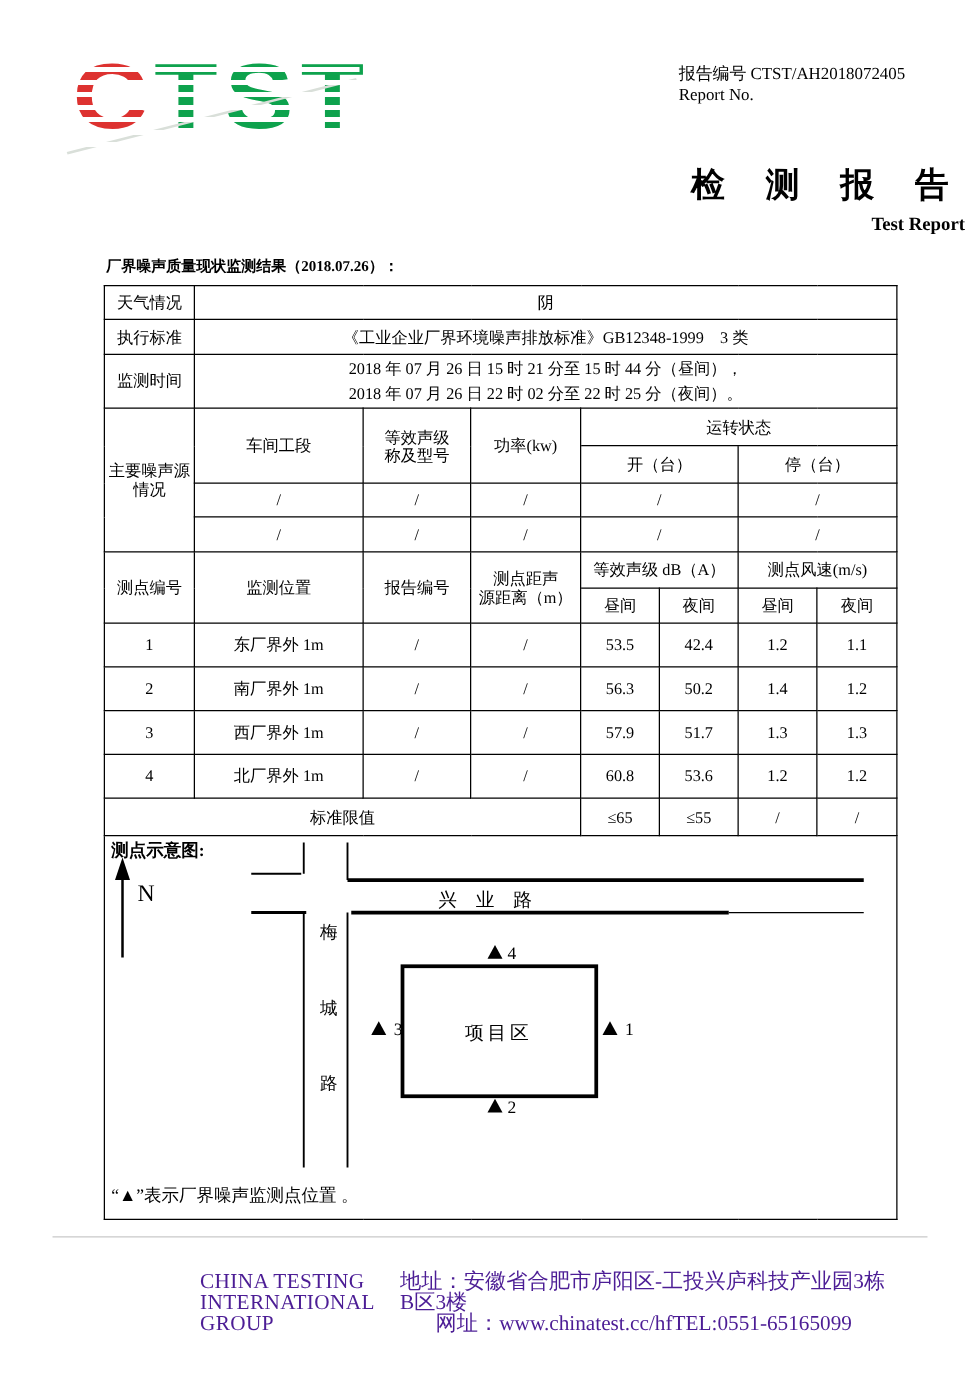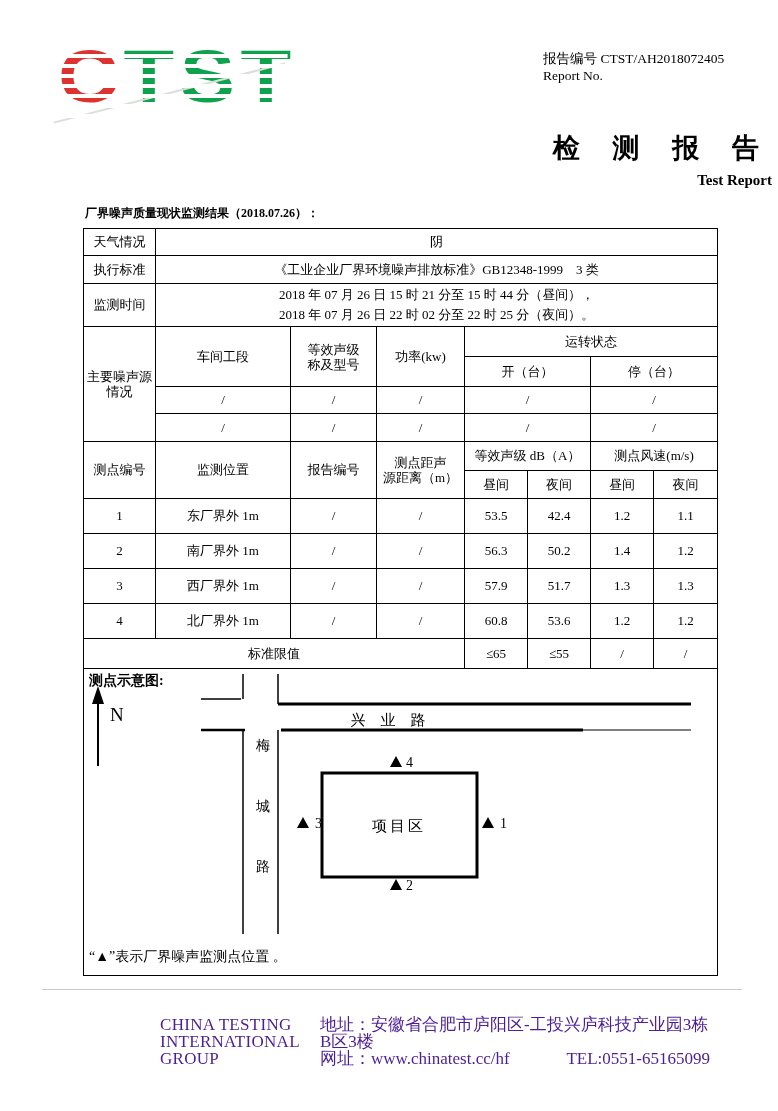--- a/index.html
+++ b/index.html
@@ -44,21 +44,21 @@
   .diag-label { position:absolute; left:5px; top:3px; font-size:14px; font-weight:bold; }
   .diag-note  { position:absolute; left:5px; top:279px; font-size:14px; }
   .diag-svg   { position:absolute; left:0; top:0; width:632px; height:305px; }
   .diag-svg text { font-family:"Liberation Serif","DejaVu Serif",serif; fill:#000; }
 
   
   .footer-rule { position:absolute; left:42px; top:989px; width:700px; border-top:1px solid #c9c9c9; }
   .footer { position:absolute; left:160px; top:1001px; width:550px; display:flex; color:#4c1d95; font-size:17px;margin-top:15px; }
   .footer .company { width:160px; line-height:17px; letter-spacing:0.3px; }
   .footer .contact { width:390px; line-height:17px; }
-  .footer .contact .row2 { display:flex; justify-content:space-between; }
+  .footer .contact .row2 { display:flex; justify-content:center; }
 </style>
 </head>
 <body>
 
 <div class="page">
 
   <div class="logo">
     <div class="logo-swoosh"></div>
     <span class="logo-c">C</span><span class="logo-tst">TST</span>
     <div class="logo-stripes"></div>

